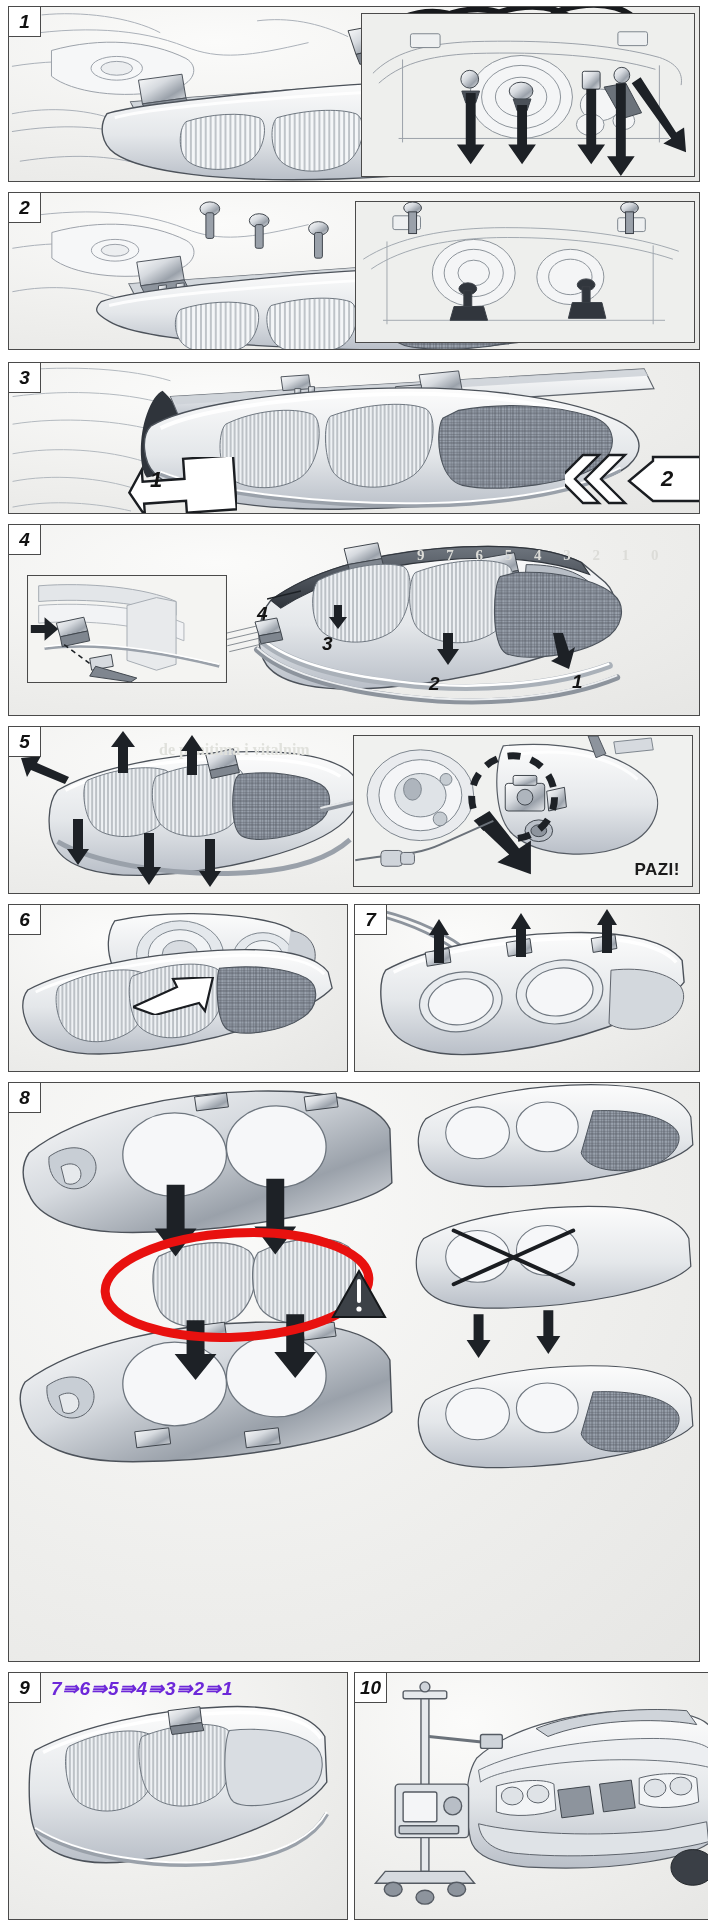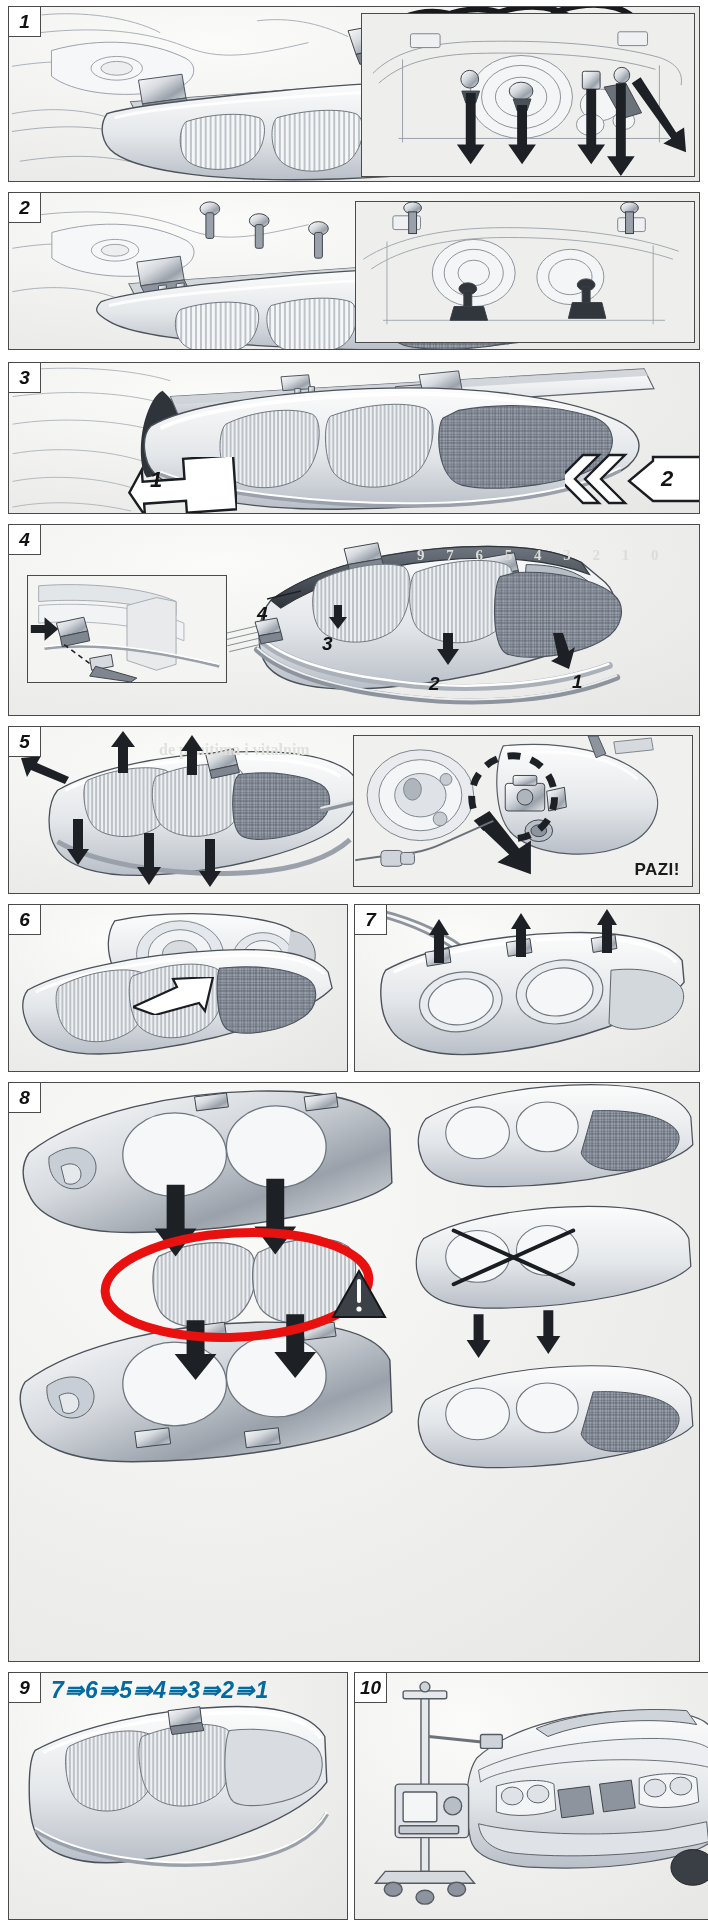--- a/index.html
+++ b/index.html
@@ -63,22 +63,22 @@
     font-size: 17px;
     letter-spacing: 0.5px;
     color: #1a1a1a;
     z-index: 36;
     font-family: "Liberation Sans", sans-serif;
     text-align: right;
   }
   .seq-text {
     position: absolute;
     font-weight: bold; font-style: italic;
-    font-size: 23px;
-    color: #0369a1;
+    font-size: 19px;
+    color: #6d28d9;
     letter-spacing: 1px;
     z-index: 36;
     white-space: nowrap;
     font-family: "Liberation Sans", sans-serif;
   }
   .arrow { position: absolute; z-index: 34; }
   .arrow svg { display:block; width:100%; height:100%; }
   .ghost-text {
     position: absolute;
     color: #dcdcd8;

